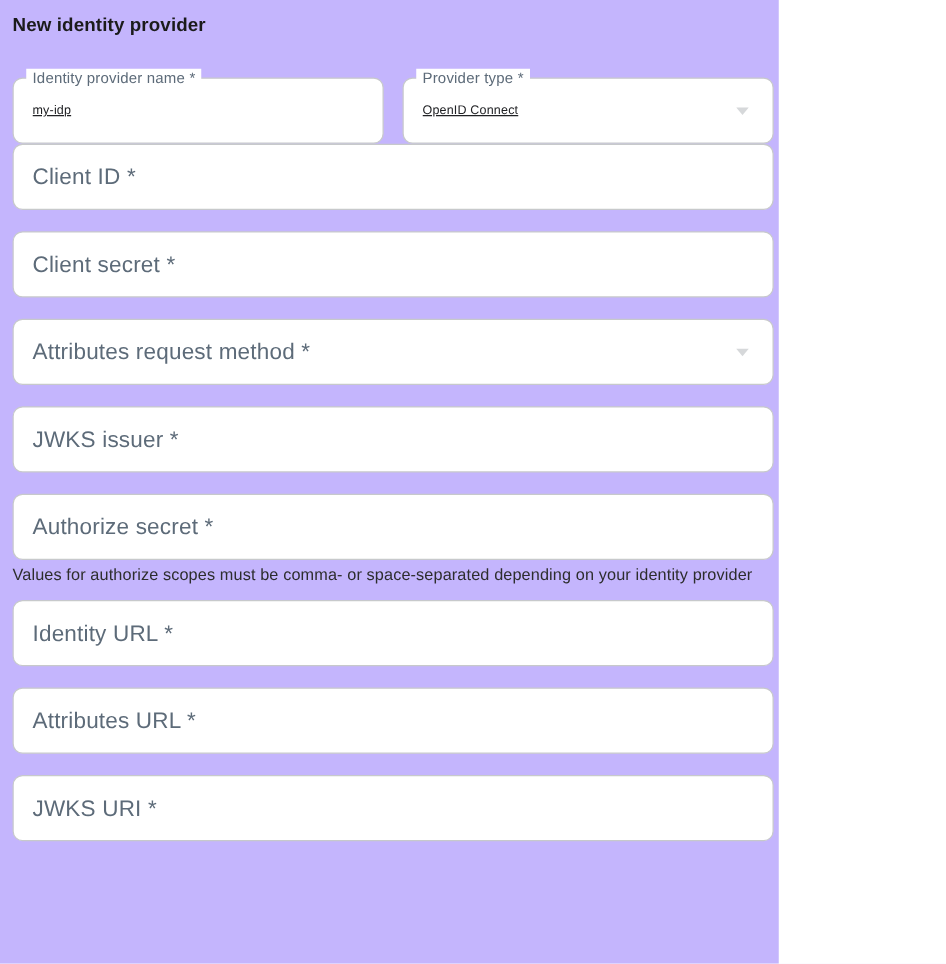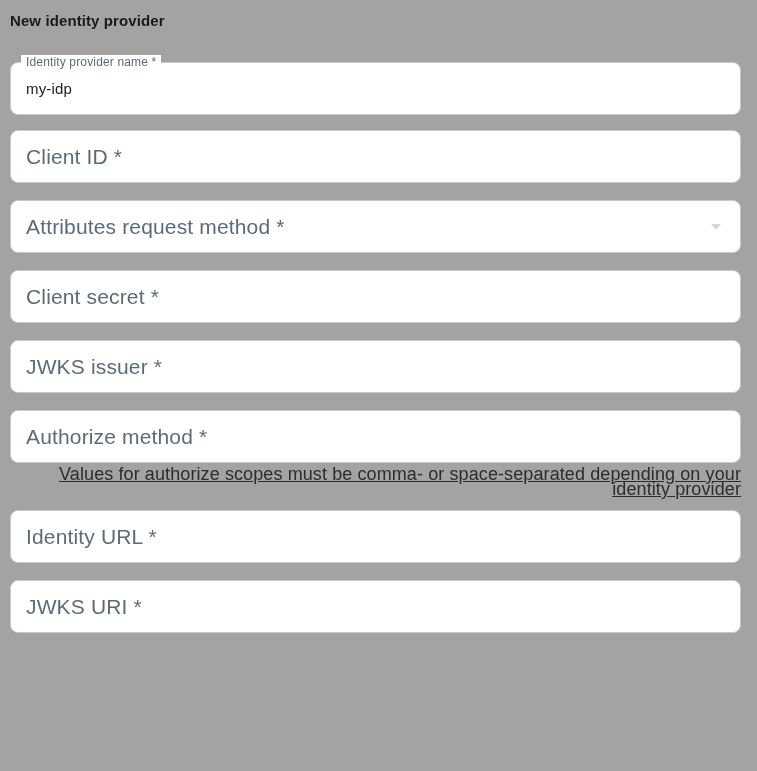--- a/index.html
+++ b/index.html
@@ -3,54 +3,53 @@
 <meta charset="utf-8">
 <style>
   * { box-sizing: border-box; }
   html, body {
     margin: 0;
     padding: 0;
     background: #ffffff;
     font-family: "Liberation Sans", sans-serif;
   }
   .page {
-    width: 757px;
+    width: 623px;
     height: 771px;
-    background: #a3a3a3;
-    padding: 12px 16px 14px 10px;
+    background: #c4b5fd;
+    padding: 12px 4px 14px 10px;
     overflow: hidden;
   }
   .page-title {
     font-size: 15px;
     font-weight: 700;
     color: #1b1b1b;
     margin: 0 0 32px 0;
     line-height: 18px;
     letter-spacing: 0.1px;
   }
   .row-two {
     display: flex;
     gap: 15px;
-    margin-bottom: 15px;
   }
   .row-two .field { flex: 1; margin-bottom: 0; }
   .field {
     position: relative;
     height: 53px;
     border: 1px solid #c7c9cb;
     border-radius: 8px;
     background: #ffffff;
     margin-bottom: 17px;
   }
   .field-label {
     position: absolute;
     left: 15px;
     top: 50%;
     transform: translateY(-50%);
-    font-size: 21px;
+    font-size: 18px;
     color: #5d6b79;
     pointer-events: none;
     white-space: nowrap;
     letter-spacing: 0.15px;
   }
   .field.floated .field-label {
     top: -8px;
     transform: none;
     left: 10px;
     font-size: 12px;
@@ -63,96 +62,104 @@
     position: absolute;
     inset: 0;
     width: 100%;
     height: 100%;
     border: none;
     outline: none;
     background: transparent;
     border-radius: 8px;
     padding: 0 38px 0 15px;
     font-family: "Liberation Sans", sans-serif;
-    font-size: 15px;
+    font-size: 10px;
     color: #202124;
     letter-spacing: 0.15px;
+    text-decoration: underline;
   }
   .chevron-icon {
     position: absolute;
     right: 19px;
     top: 50%;
     margin-top: -3px;
     width: 0;
     height: 0;
     border-left: 5px solid transparent;
     border-right: 5px solid transparent;
     border-top: 6px solid #d6d8da;
     pointer-events: none;
   }
   .helper-text {
-    text-align: right;
-    font-size: 18px;
+    font-size: 13px;
     color: #2d2d2d;
     line-height: 15px;
     margin: 4px 0 13px 0;
     letter-spacing: 0.1px;
-    text-decoration: underline;
   }
 </style>
 </head>
 <body>
 
 <div class="page">
 
   <h1 class="page-title">New identity provider</h1>
 
   <div class="row-two">
 
     <div class="field floated">
       <span class="field-label">Identity provider name *</span>
       <input class="field-input" type="text" value="my-idp" style="">
     </div>
 
+    <div class="field floated">
+      <span class="field-label">Provider type *</span>
+      <input class="field-input" type="text" readonly="" value="OpenID Connect" style="">
+      <span class="chevron-icon"></span>
+    </div>
 
   </div>
 
   <div class="field">
     <span class="field-label">Client ID *</span>
+    <input class="field-input" type="text" value="" style="">
+  </div>
+
+  <div class="field">
+    <span class="field-label">Client secret *</span>
     <input class="field-input" type="text" value="" style="">
   </div>
 
   <div class="field">
     <span class="field-label">Attributes request method *</span>
     <input class="field-input" type="text" readonly="" value="" style="">
     <span class="chevron-icon"></span>
   </div>
 
   <div class="field">
-    <span class="field-label">Client secret *</span>
-    <input class="field-input" type="text" value="" style="">
-  </div>
-
-  <div class="field">
     <span class="field-label">JWKS issuer *</span>
     <input class="field-input" type="text" value="" style="">
   </div>
 
   <div class="field" style="margin-bottom:0;">
-    <span class="field-label">Authorize method *</span>
+    <span class="field-label">Authorize secret *</span>
     <input class="field-input" type="text" value="" style="">
   </div>
 
   <div class="helper-text">Values for authorize scopes must be comma- or space-separated depending on your identity provider</div>
 
   <div class="field">
     <span class="field-label">Identity URL *</span>
     <input class="field-input" type="text" value="" style="">
   </div>
 
 
+  <div class="field">
+    <span class="field-label">Attributes URL *</span>
+    <input class="field-input" type="text" value="" style="">
+  </div>
 
   <div class="field" style="margin-bottom:10px;">
     <span class="field-label">JWKS URI *</span>
     <input class="field-input" type="text" value="" style="">
   </div>
 
 </div>
 
 </body></html>

